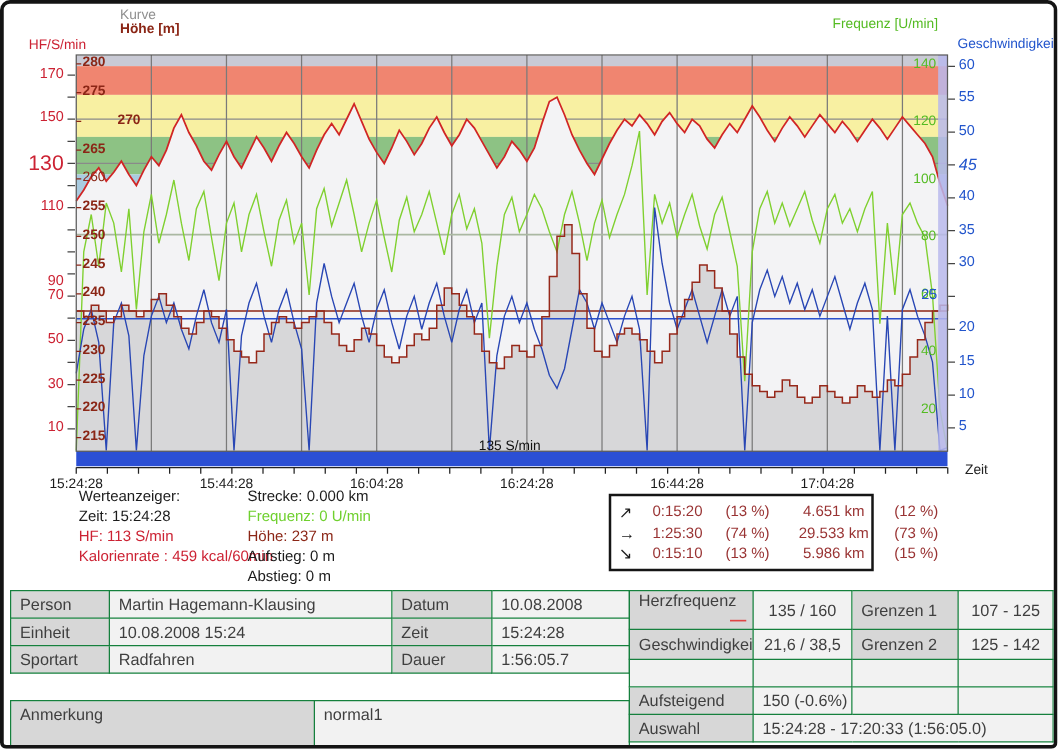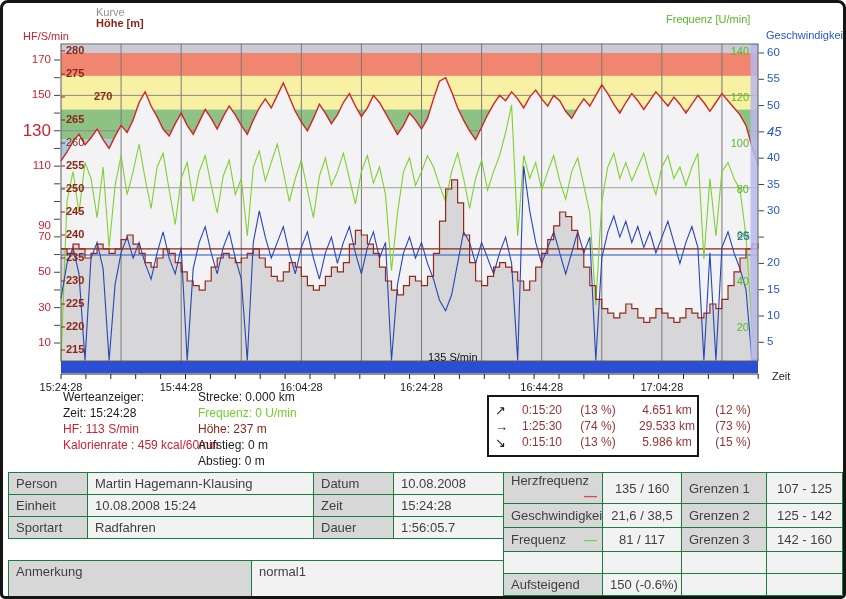--- a/index.html
+++ b/index.html
@@ -10,21 +10,21 @@
   .t11{font-size:11px;line-height:12px;}
   .t12{font-size:12px;line-height:16px;}
   .corner-label{color:#8f8f8f;}
   .alt-title{color:#8b2616;font-weight:bold;}
   .hf-title{color:#cc2233;}
   .cad-title{color:#54bb22;}
   .spd-title{color:#2255cc;}
   .zeit-title{color:#222;}
   #plot-svg{position:absolute;left:0;top:0;}
   #axis-labels span{position:absolute;font-size:11px;line-height:13px;white-space:nowrap;}
-  .annotation{font-size:11px;color:#111;margin-left:45px;}
+  .annotation{font-size:11px;color:#111;}
   
   .cursor-col{width:190px;}
   .cursor-col div{white-space:nowrap;}
   .cl-black{color:#1c1c1c;}
   .cl-red{color:#cc2233;}
   .cl-blue{color:#2946ad;}
   .cl-green{color:#6fd02e;}
   .cl-darkred{color:#8b2616;}
   
   .intervals{left:484px;top:392px;width:212px;height:62px;border:2px solid #151515;background:#fff;
@@ -327,26 +327,20 @@
       <td class="lbl">Grenzen 1</td>
       <td class="val ctr">107 - 125</td>
     </tr>
     <tr>
       <td class="lbl">Geschwindigkeit</td>
       <td class="val ctr">21,6 / 38,5</td>
       <td class="lbl">Grenzen 2</td>
       <td class="val ctr">125 - 142</td>
     </tr>
     <tr>
-      <td class="lbl"><span>Frequenz</span><span class="dash-freq">—</span></td>
-      <td class="val ctr">81 / 117</td>
-      <td class="lbl">Grenzen 3</td>
-      <td class="val ctr">142 - 160</td>
-    </tr>
-    <tr>
       <td class="val"></td>
       <td class="val"></td>
       <td class="val"></td>
       <td class="val"></td>
     </tr>
     <tr>
       <td class="lbl">Aufsteigend</td>
       <td class="val">150 (-0.6%)</td>
       <td class="val"></td>
       <td class="val"></td>

